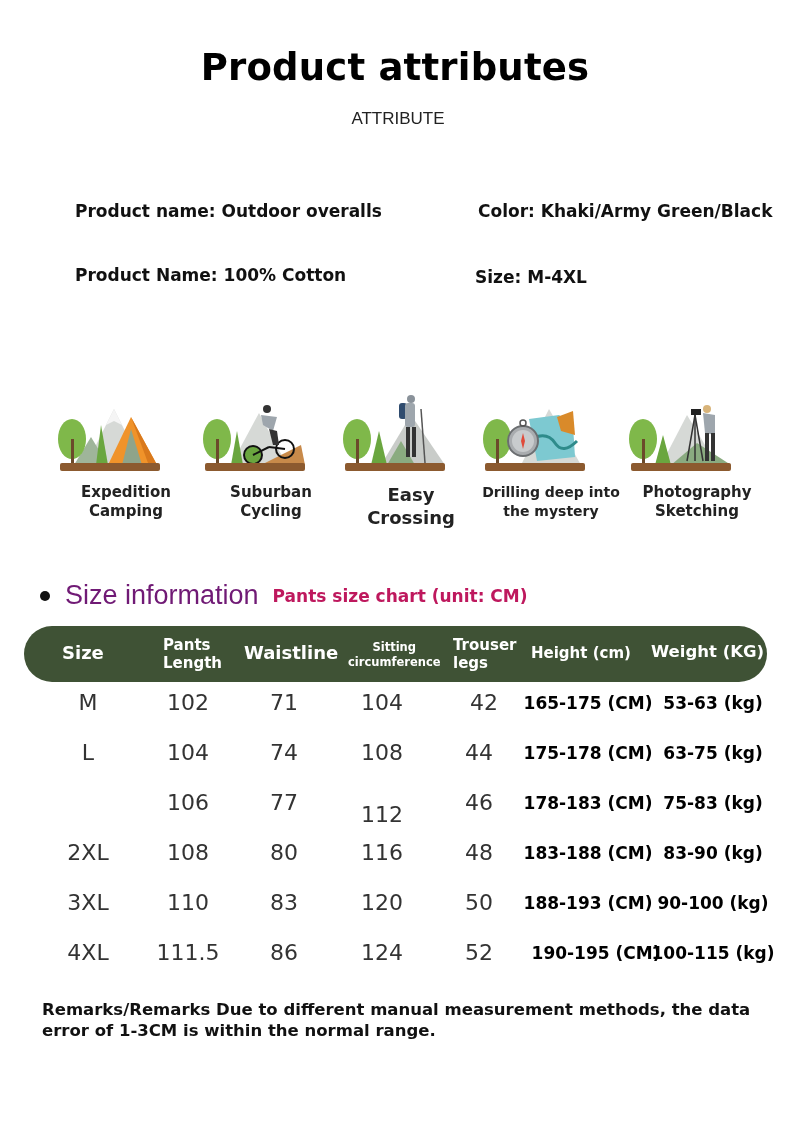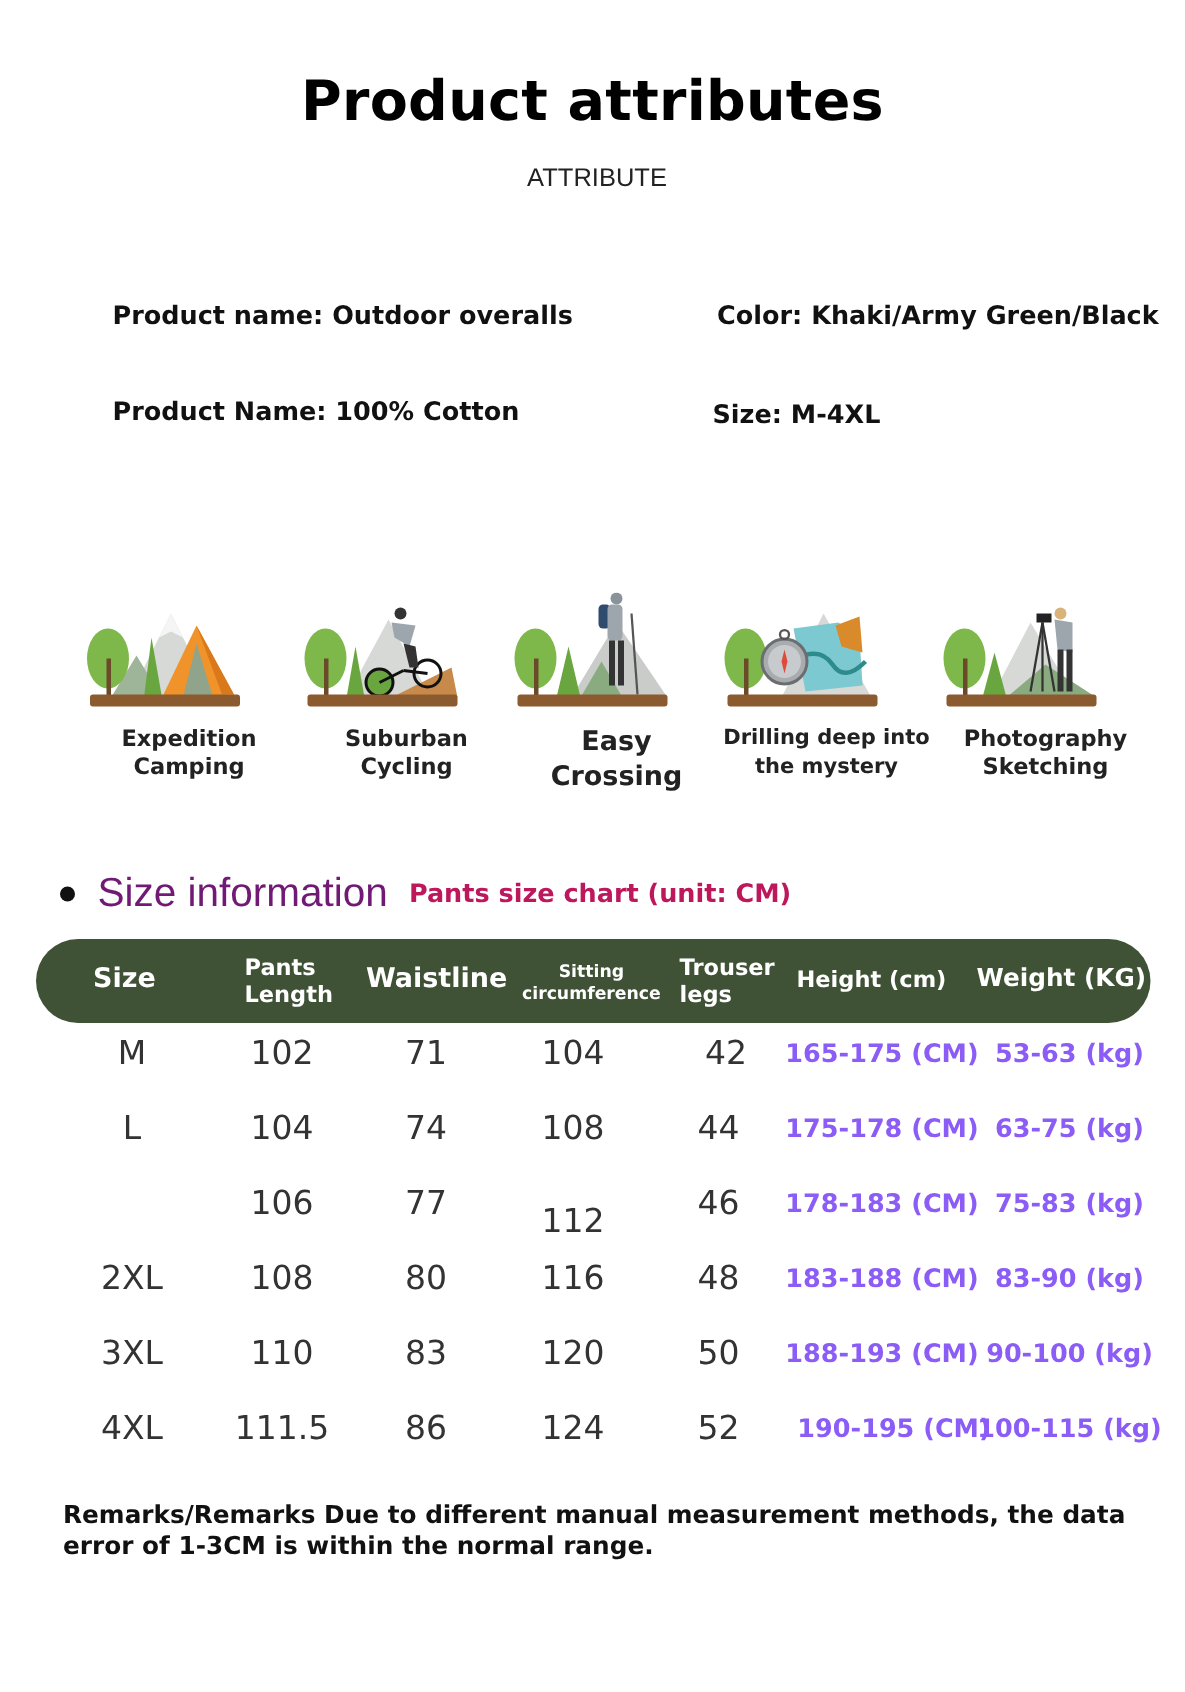--- a/index.html
+++ b/index.html
@@ -23,21 +23,21 @@
   .size-info { position: absolute; top: 580px; left: 40px; display: flex; align-items: center; white-space: nowrap; }
   .size-info .dot { width: 10px; height: 10px; border-radius: 50%; background: #111; margin-right: 15px; }
   .size-info .lead { font-family: "Liberation Sans", sans-serif; font-size: 27px; color: #701a75; margin-right: 14px; }
   .size-info .chart-title { font-family: "DejaVu Sans", sans-serif; font-weight: bold; font-size: 17px; color: #be185d; }
 
   .thead { position: absolute; top: 626px; left: 24px; width: 743px; height: 56px; border-radius: 28px; background: #3f5235; }
   .th { position: absolute; color: #fff; font-family: "DejaVu Sans", sans-serif; font-weight: bold; white-space: nowrap; line-height: 18px; }
 
   .row { position: absolute; left: 0; width: 790px; height: 40px; }
   .cell { position: absolute; top: 0; font-family: "DejaVu Sans", sans-serif; font-size: 22px; color: #333; text-align: center; white-space: nowrap; }
-  .cell.bold { font-weight: bold; font-size: 17px; color: #8b5cf6; top: 3px; }
+  .cell.bold { font-weight: bold; font-size: 17px; color: #000000; top: 3px; }
 
   .remarks { position: absolute; top: 999px; left: 42px; width: 730px; font-family: "DejaVu Sans", sans-serif; font-weight: bold; font-size: 16.5px; line-height: 21px; color: #111; }
 </style>
 </head>
 <body>
 
 <div class="title">Product attributes</div>
 <div class="subtitle">ATTRIBUTE</div>
 
 <div class="attr" style="top:201px;left:75px;">Product name: Outdoor overalls</div>

